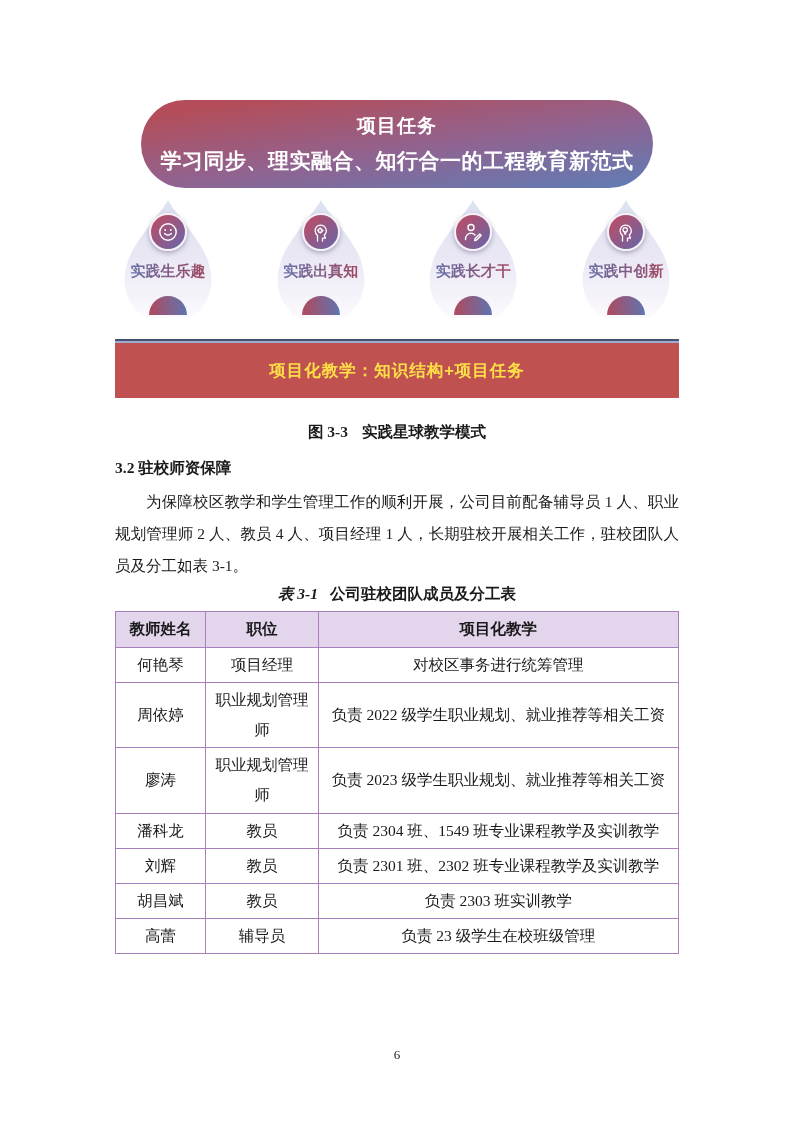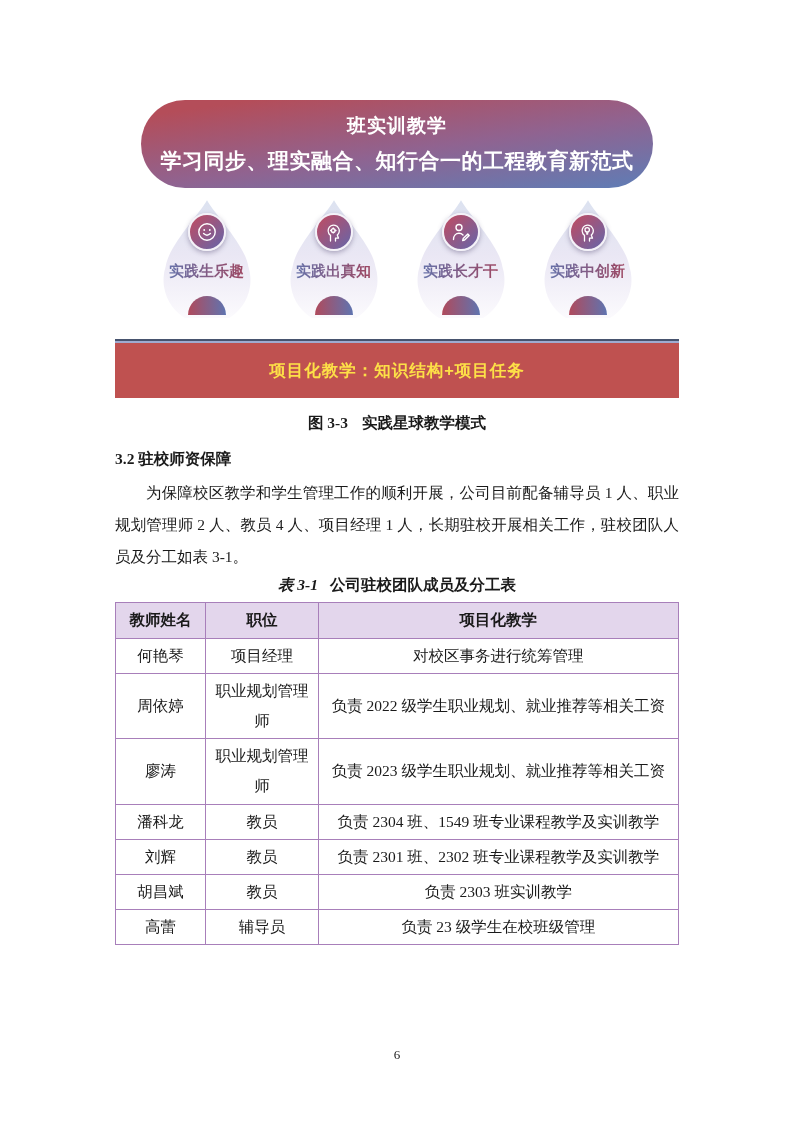--- a/index.html
+++ b/index.html
@@ -15,21 +15,21 @@
   .pill {
     width:512px; height:88px; margin:100px auto 0; border-radius:44px;
     background:linear-gradient(172deg,#b44d59 10%,#906390 55%,#5e7db6 100%);
     display:flex; flex-direction:column; align-items:center; justify-content:center;
     color:#ffffff; font-family:"Liberation Sans","DejaVu Sans",sans-serif; font-weight:bold;
   }
   .pill-title { font-size:19px; letter-spacing:1px; }
   .pill-subtitle { font-size:21px; margin-top:8px; letter-spacing:0.5px; }
 
   
-  .drops { display:flex; justify-content:center; gap:21px; margin-top:10px; height:122px; }
+  .drops { display:flex; justify-content:space-between; gap:21px; margin-top:10px; height:122px; }
   .drop { position:relative; width:106px; height:120px; }
   .drop-shape { position:absolute; inset:0; width:106px; height:120px; }
   .drop-icon {
     position:absolute; top:15px; left:50%; transform:translateX(-50%);
     width:38px; height:38px; border-radius:50%;
     background:linear-gradient(135deg,#c24b60,#6566aa);
     border:2px solid #f4f2f8; box-shadow:0 2px 5px rgba(90,80,120,0.45);
     display:flex; align-items:center; justify-content:center;
   }
   .drop-icon svg { width:24px; height:24px; }
@@ -49,21 +49,21 @@
   .figure-bar { margin-top:19px; }
   .bar-line-dark { height:2px; background:#47536e; }
   .bar-line-light { height:2px; background:#9fabd0; }
   .bar-red {
     height:55px; background:#bf5150;
     display:flex; align-items:center; justify-content:center;
     color:#fde047; font-family:"Liberation Sans","DejaVu Sans",sans-serif;
     font-weight:bold; font-size:16.5px; letter-spacing:1px;
   }
 
-  .figure-caption { text-align:center; font-weight:bold; font-size:15.5px; margin-top:15px; }
+  .figure-caption { text-align:center; font-weight:bold; font-size:15.5px; margin-top:24px; }
   .figure-caption .cap-label { margin-right:14px; }
 
   .section-heading { font-weight:bold; font-size:15.5px; margin-top:15px; }
   .body-paragraph {
     font-size:15.5px; line-height:2.05; text-align:justify;
     text-indent:2em; margin-top:7px;
   }
 
   .table-caption { text-align:center; font-weight:bold; font-size:15.5px; margin-top:3px; }
   .table-caption .cap-label { margin-right:12px;font-style:italic; }
@@ -90,21 +90,21 @@
       <stop offset="0.45" stop-color="#eae7f4"></stop>
       <stop offset="1" stop-color="#fdfcfe"></stop>
     </linearGradient>
   </defs>
 </svg>
 
 <div class="page">
   <div class="content">
 
     <div class="pill">
-      <div class="pill-title">班实训教学</div>
+      <div class="pill-title">项目任务</div>
       <div class="pill-subtitle">学习同步、理实融合、知行合一的工程教育新范式</div>
     </div>
 
     <div class="drops">
 
       <div class="drop">
         <svg class="drop-shape" viewBox="0 0 100 112" preserveAspectRatio="none">
             <path d="M50,2 C58,16 86,44 89,64 A41,41 0 1 1 11,64 C14,44 42,16 50,2 Z" fill="url(#dropFill)"></path>
           </svg>
         <div class="drop-icon">

